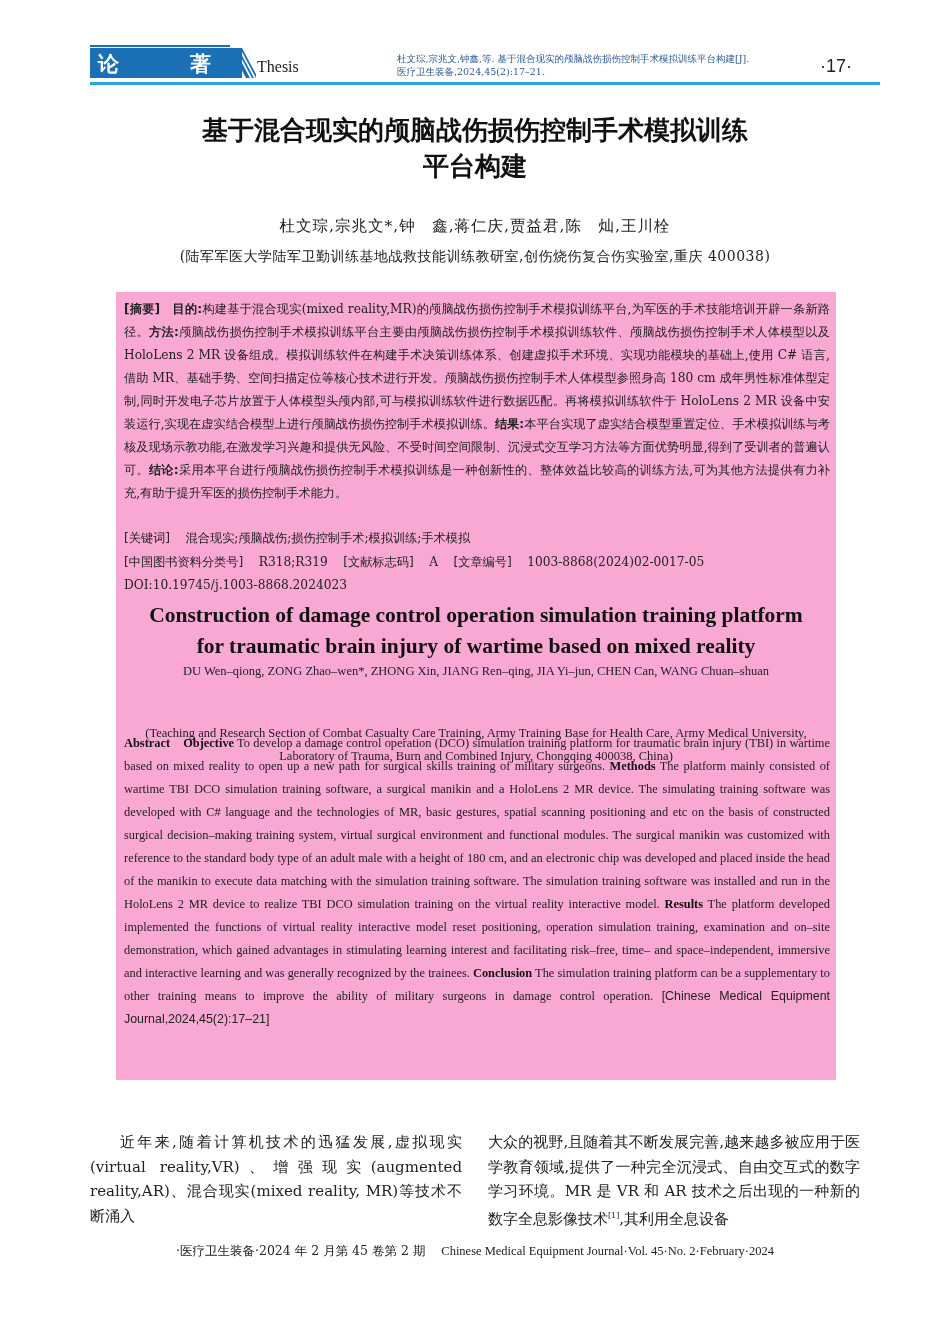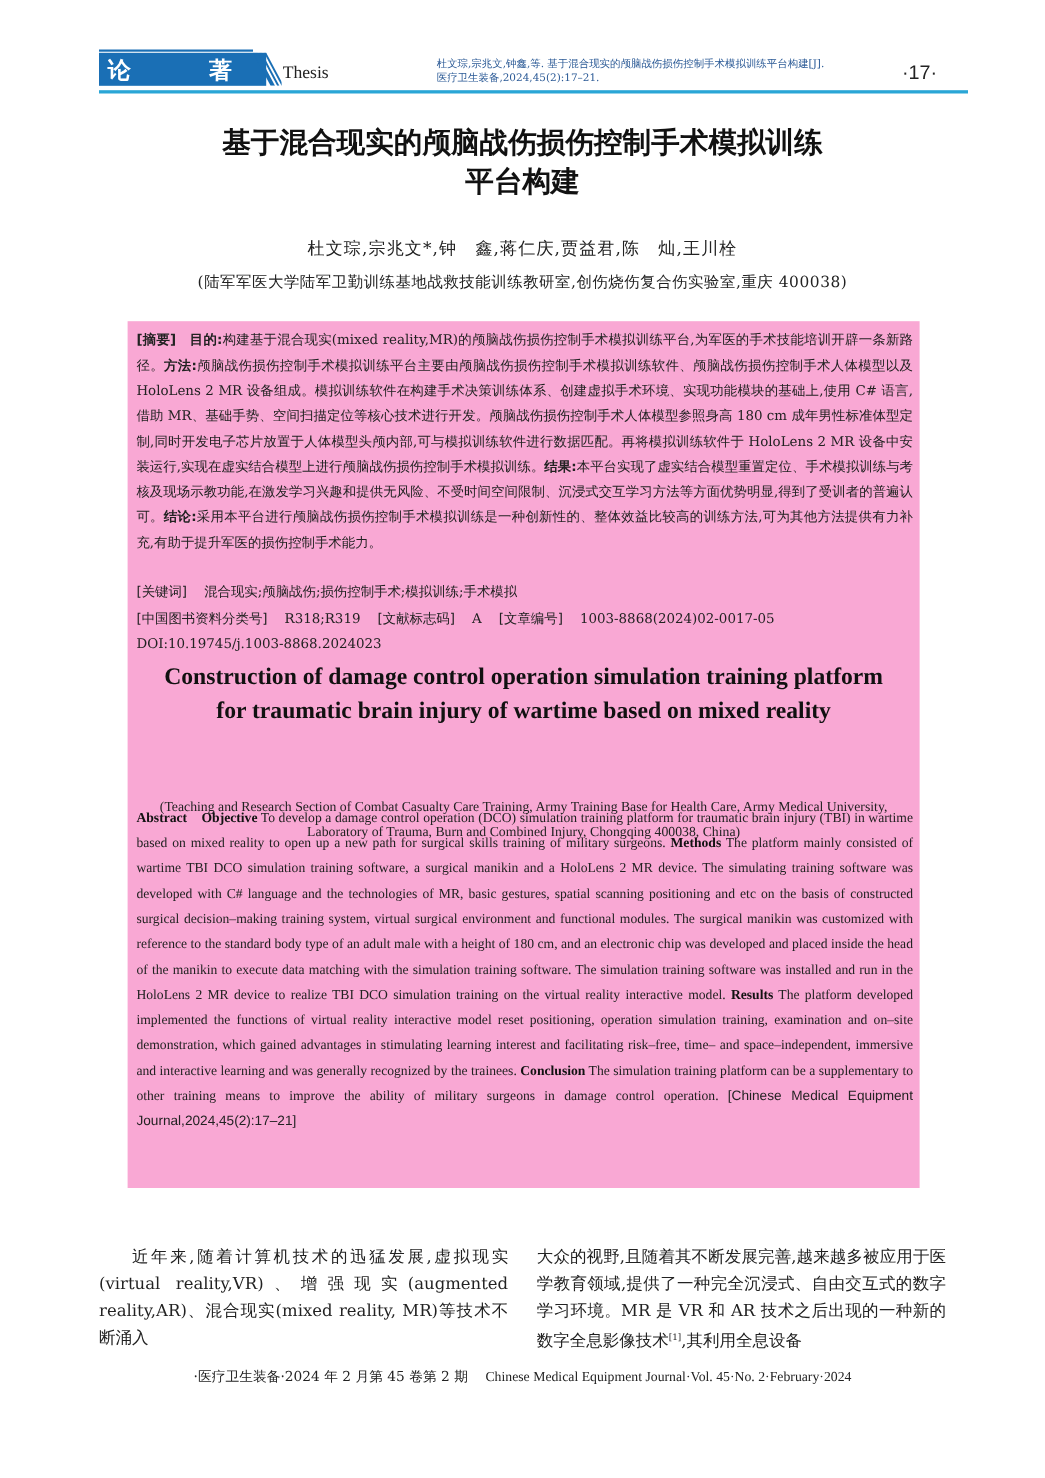--- a/index.html
+++ b/index.html
@@ -95,20 +95,21 @@
     <span>A</span>&nbsp;&nbsp;&nbsp;
     <span class="lbl">[文章编号]</span>&nbsp;&nbsp;&nbsp;
     <span>1003-8868(2024)02-0017-05</span>
   </div>
   <div class="meta-line" style="top:286px;">DOI:10.19745/j.1003-8868.2024023</div>
 
   <div class="en-title">
     <div>Construction of damage control operation simulation training platform</div>
     <div>for traumatic brain injury of wartime based on mixed reality</div>
   </div>
+  <div class="en-authors">DU Wen–qiong, ZONG Zhao–wen*, ZHONG Xin, JIANG Ren–qing, JIA Yi–jun, CHEN Can, WANG Chuan–shuan</div>
   <div class="en-affil">(Teaching and Research Section of Combat Casualty Care Training, Army Training Base for Health Care, Army Medical University, Laboratory of Trauma, Burn and Combined Injury, Chongqing 400038, China)</div>
 
   <div class="en-abs">
     <b>Abstract</b>&nbsp;&nbsp;&nbsp;
     <b>Objective</b><span> To develop a damage control operation (DCO) simulation training platform for traumatic brain injury (TBI) in wartime based on mixed reality to open up a new path for surgical skills training of military surgeons. </span><b>Methods</b><span> The platform mainly consisted of wartime TBI DCO simulation training software, a surgical manikin and a HoloLens 2 MR device. The simulating training software was developed with C# language and the technologies of MR, basic gestures, spatial scanning positioning and etc on the basis of constructed surgical decision–making training system, virtual surgical environment and functional modules. The surgical manikin was customized with reference to the standard body type of an adult male with a height of 180 cm, and an electronic chip was developed and placed inside the head of the manikin to execute data matching with the simulation training software. The simulation training software was installed and run in the HoloLens 2 MR device to realize TBI DCO simulation training on the virtual reality interactive model. </span><b>Results</b><span> The platform developed implemented the functions of virtual reality interactive model reset positioning, operation simulation training, examination and on–site demonstration, which gained advantages in stimulating learning interest and facilitating risk–free, time– and space–independent, immersive and interactive learning and was generally recognized by the trainees. </span><b>Conclusion</b><span> The simulation training platform can be a supplementary to other training means to improve the ability of military surgeons in damage control operation. </span><span class="cite">[Chinese Medical Equipment Journal,2024,45(2):17–21]</span>
   </div>
 </div>
 
 <div class="col col-left">
   <p class="indent">近年来,随着计算机技术的迅猛发展,虚拟现实(virtual reality,VR)、增强现实(augmented reality,AR)、混合现实(mixed reality, MR)等技术不断涌入</p>

